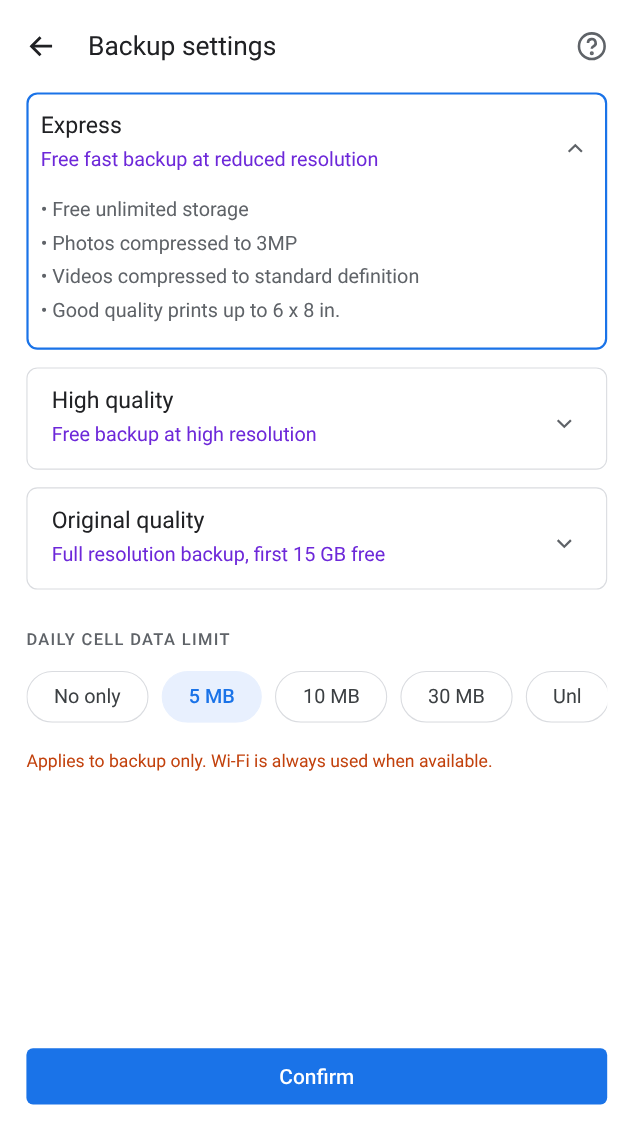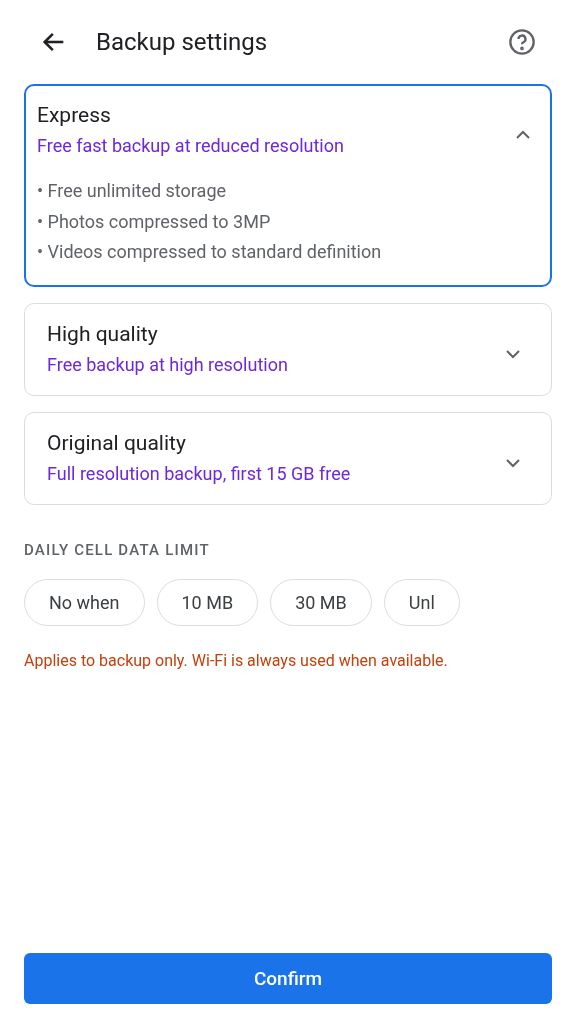--- a/index.html
+++ b/index.html
@@ -11,21 +11,21 @@
     body {
       width: 576px;
       height: 1024px;
       background: #ffffff;
       position: relative;
       overflow: hidden;
     }
     .header {
       display: flex;
       align-items: flex-start;
-      padding: 28px 40px;
+      padding: 28px 24px;
       gap: 28px;
     }
     .back-icon {
       width: 28px;
       height: 28px;
       cursor: pointer;
     }
     .header-title {
       font-size: 24px;
       font-weight: 400;
@@ -168,20 +168,21 @@
       <div class="chevron">
         <svg viewBox="0 0 24 24" fill="none" stroke="#5f6368" stroke-width="2">
           <polyline points="6 15 12 9 18 15"></polyline>
         </svg>
       </div>
     </div>
     <div class="card-details">
       <div class="detail-item">• <span>Free unlimited storage</span></div>
       <div class="detail-item">• <span>Photos compressed to 3MP</span></div>
       <div class="detail-item">• <span>Videos compressed to standard definition</span></div>
+      <div class="detail-item">• <span>Good quality prints up to 6 x 8 in.</span></div>
     </div>
   </div>
 
   <div class="card">
     <div class="card-header">
       <div class="card-left">
         <div class="card-title">High quality</div>
         <div class="card-subtitle">Free backup at high resolution</div>
       </div>
       <div class="chevron">
@@ -202,21 +203,22 @@
         <svg viewBox="0 0 24 24" fill="none" stroke="#5f6368" stroke-width="2">
           <polyline points="6 9 12 15 18 9"></polyline>
         </svg>
       </div>
     </div>
   </div>
 
   <div class="section-label">DAILY CELL DATA LIMIT</div>
 
   <div class="chips">
-    <div class="chip">No when</div>
+    <div class="chip">No only</div>
+    <div class="chip selected">5 MB</div>
     <div class="chip">10 MB</div>
     <div class="chip">30 MB</div>
     <div class="chip">Unl</div>
   </div>
 
   <div class="helper-text">Applies to backup only. Wi-Fi is always used when available.</div>
 
 </div>
 
 <button class="confirm-button">Confirm</button>

